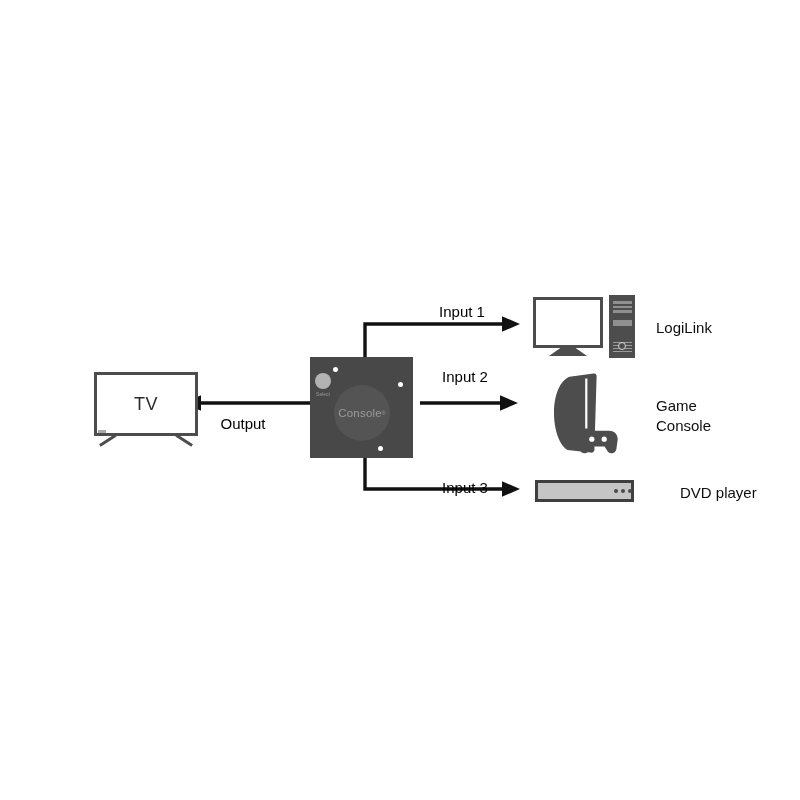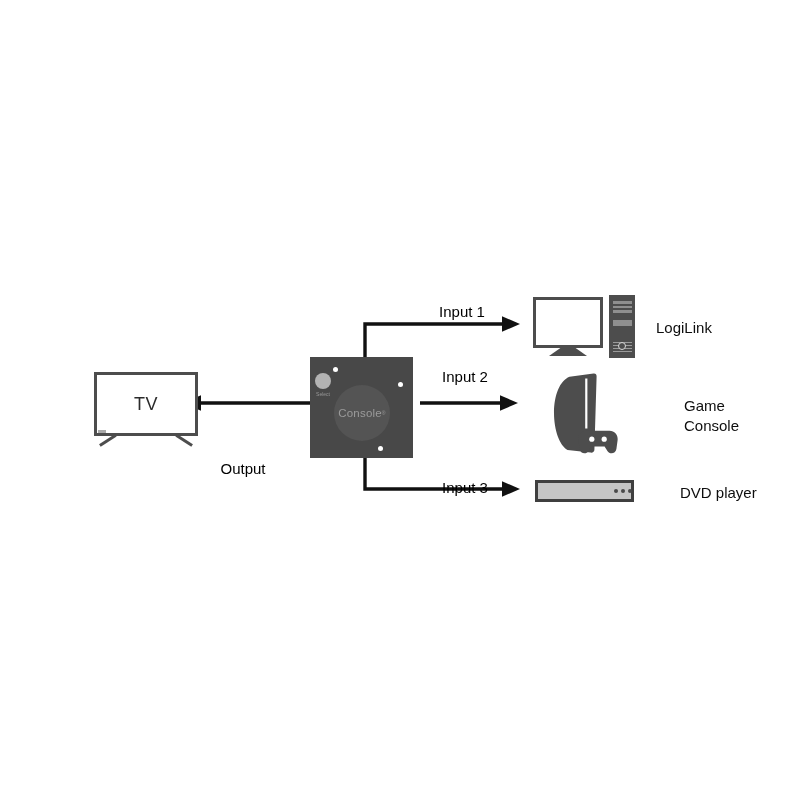--- a/index.html
+++ b/index.html
@@ -79,21 +79,21 @@
     <g>
       <path class="aline" d="M420 403 H501"></path>
       <path class="ahead" d="M518 403 L500 395.2 L500 410.8 Z"></path>
     </g>
     <g>
       <path class="aline" d="M365 457 V489 H503"></path>
       <path class="ahead" d="M520 489 L502 481.2 L502 496.8 Z"></path>
     </g>
   </svg>
 
-  <div class="lbl ctr" style="left:203px; top:415px; width:80px;margin-top:45px;">Output</div>
+  <div class="lbl ctr" style="left:203px; top:415px; width:80px;">Output</div>
   <div class="lbl ctr" style="left:417px; top:303px; width:90px;">Input 1</div>
   <div class="lbl ctr" style="left:420px; top:368px; width:90px;">Input 2</div>
   <div class="lbl ctr" style="left:420px; top:479px; width:90px;">Input 3</div>
 
   <div class="tv">
     <div class="tv-screen">
       <span class="tv-text">TV</span>
     </div>
     <div class="tv-logo"></div>
     <div class="tv-leg tv-leg-l"></div>
@@ -139,16 +139,16 @@
     </svg>
   </div>
 
   <div class="dvd">
     <div class="dvd-dot dd1"></div>
     <div class="dvd-dot dd2"></div>
     <div class="dvd-dot dd3"></div>
   </div>
 
   <div class="dev-lbl" style="left:656px; top:318px;">LogiLink</div>
-  <div class="dev-lbl" style="left:656px; top:396px; width:66px;margin-left:28px;">Game Console</div>
+  <div class="dev-lbl" style="left:656px; top:396px; width:66px;">Game Console</div>
   <div class="dev-lbl" style="left:656px; top:483px;margin-left:24px;">DVD player</div>
 
 </div>
 
 </body></html>

